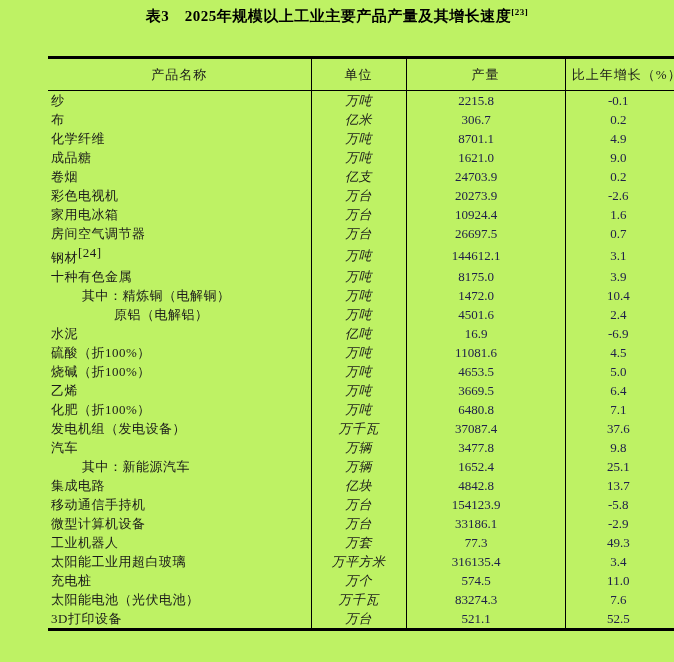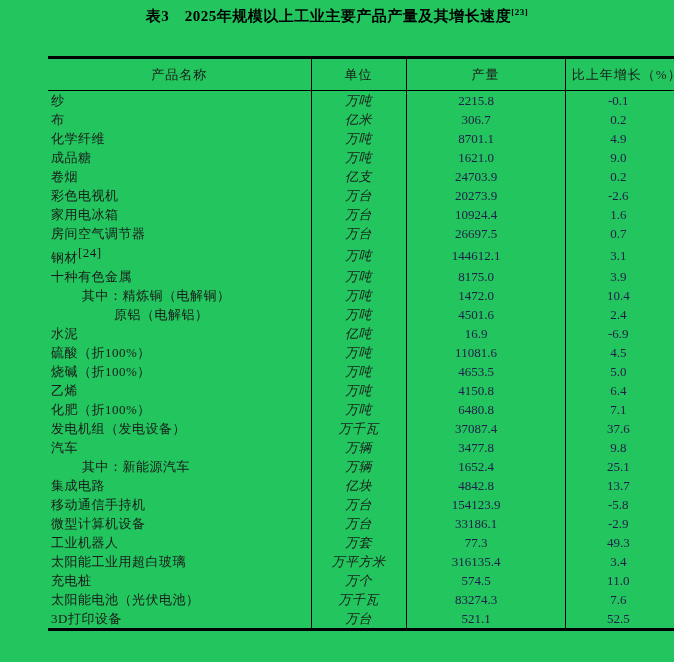--- a/index.html
+++ b/index.html
@@ -5,21 +5,21 @@
   html, body {
     margin: 0;
     padding: 0;
     background: #ffffff;
     font-family: "Liberation Serif", "DejaVu Serif", serif;
   }
   .page {
     position: relative;
     width: 674px;
     height: 662px;
-    background: #22c55e;
+    background: #bef264;
     overflow: hidden;
   }
   .doc-title {
     position: absolute;
     top: 7px;
     left: 0;
     width: 674px;
     text-align: center;
     font-size: 15px;
     font-weight: bold;
@@ -205,21 +205,21 @@
         </tr>
         <tr>
           <td class="c-name b-right indent-0">烧碱（折100%）</td>
           <td class="c-unit b-right">万吨</td>
           <td class="c-output b-right">4653.5</td>
           <td class="c-growth">5.0</td>
         </tr>
         <tr>
           <td class="c-name b-right indent-0">乙烯</td>
           <td class="c-unit b-right">万吨</td>
-          <td class="c-output b-right">4150.8</td>
+          <td class="c-output b-right">3669.5</td>
           <td class="c-growth">6.4</td>
         </tr>
         <tr>
           <td class="c-name b-right indent-0">化肥（折100%）</td>
           <td class="c-unit b-right">万吨</td>
           <td class="c-output b-right">6480.8</td>
           <td class="c-growth">7.1</td>
         </tr>
         <tr>
           <td class="c-name b-right indent-0">发电机组（发电设备）</td>

